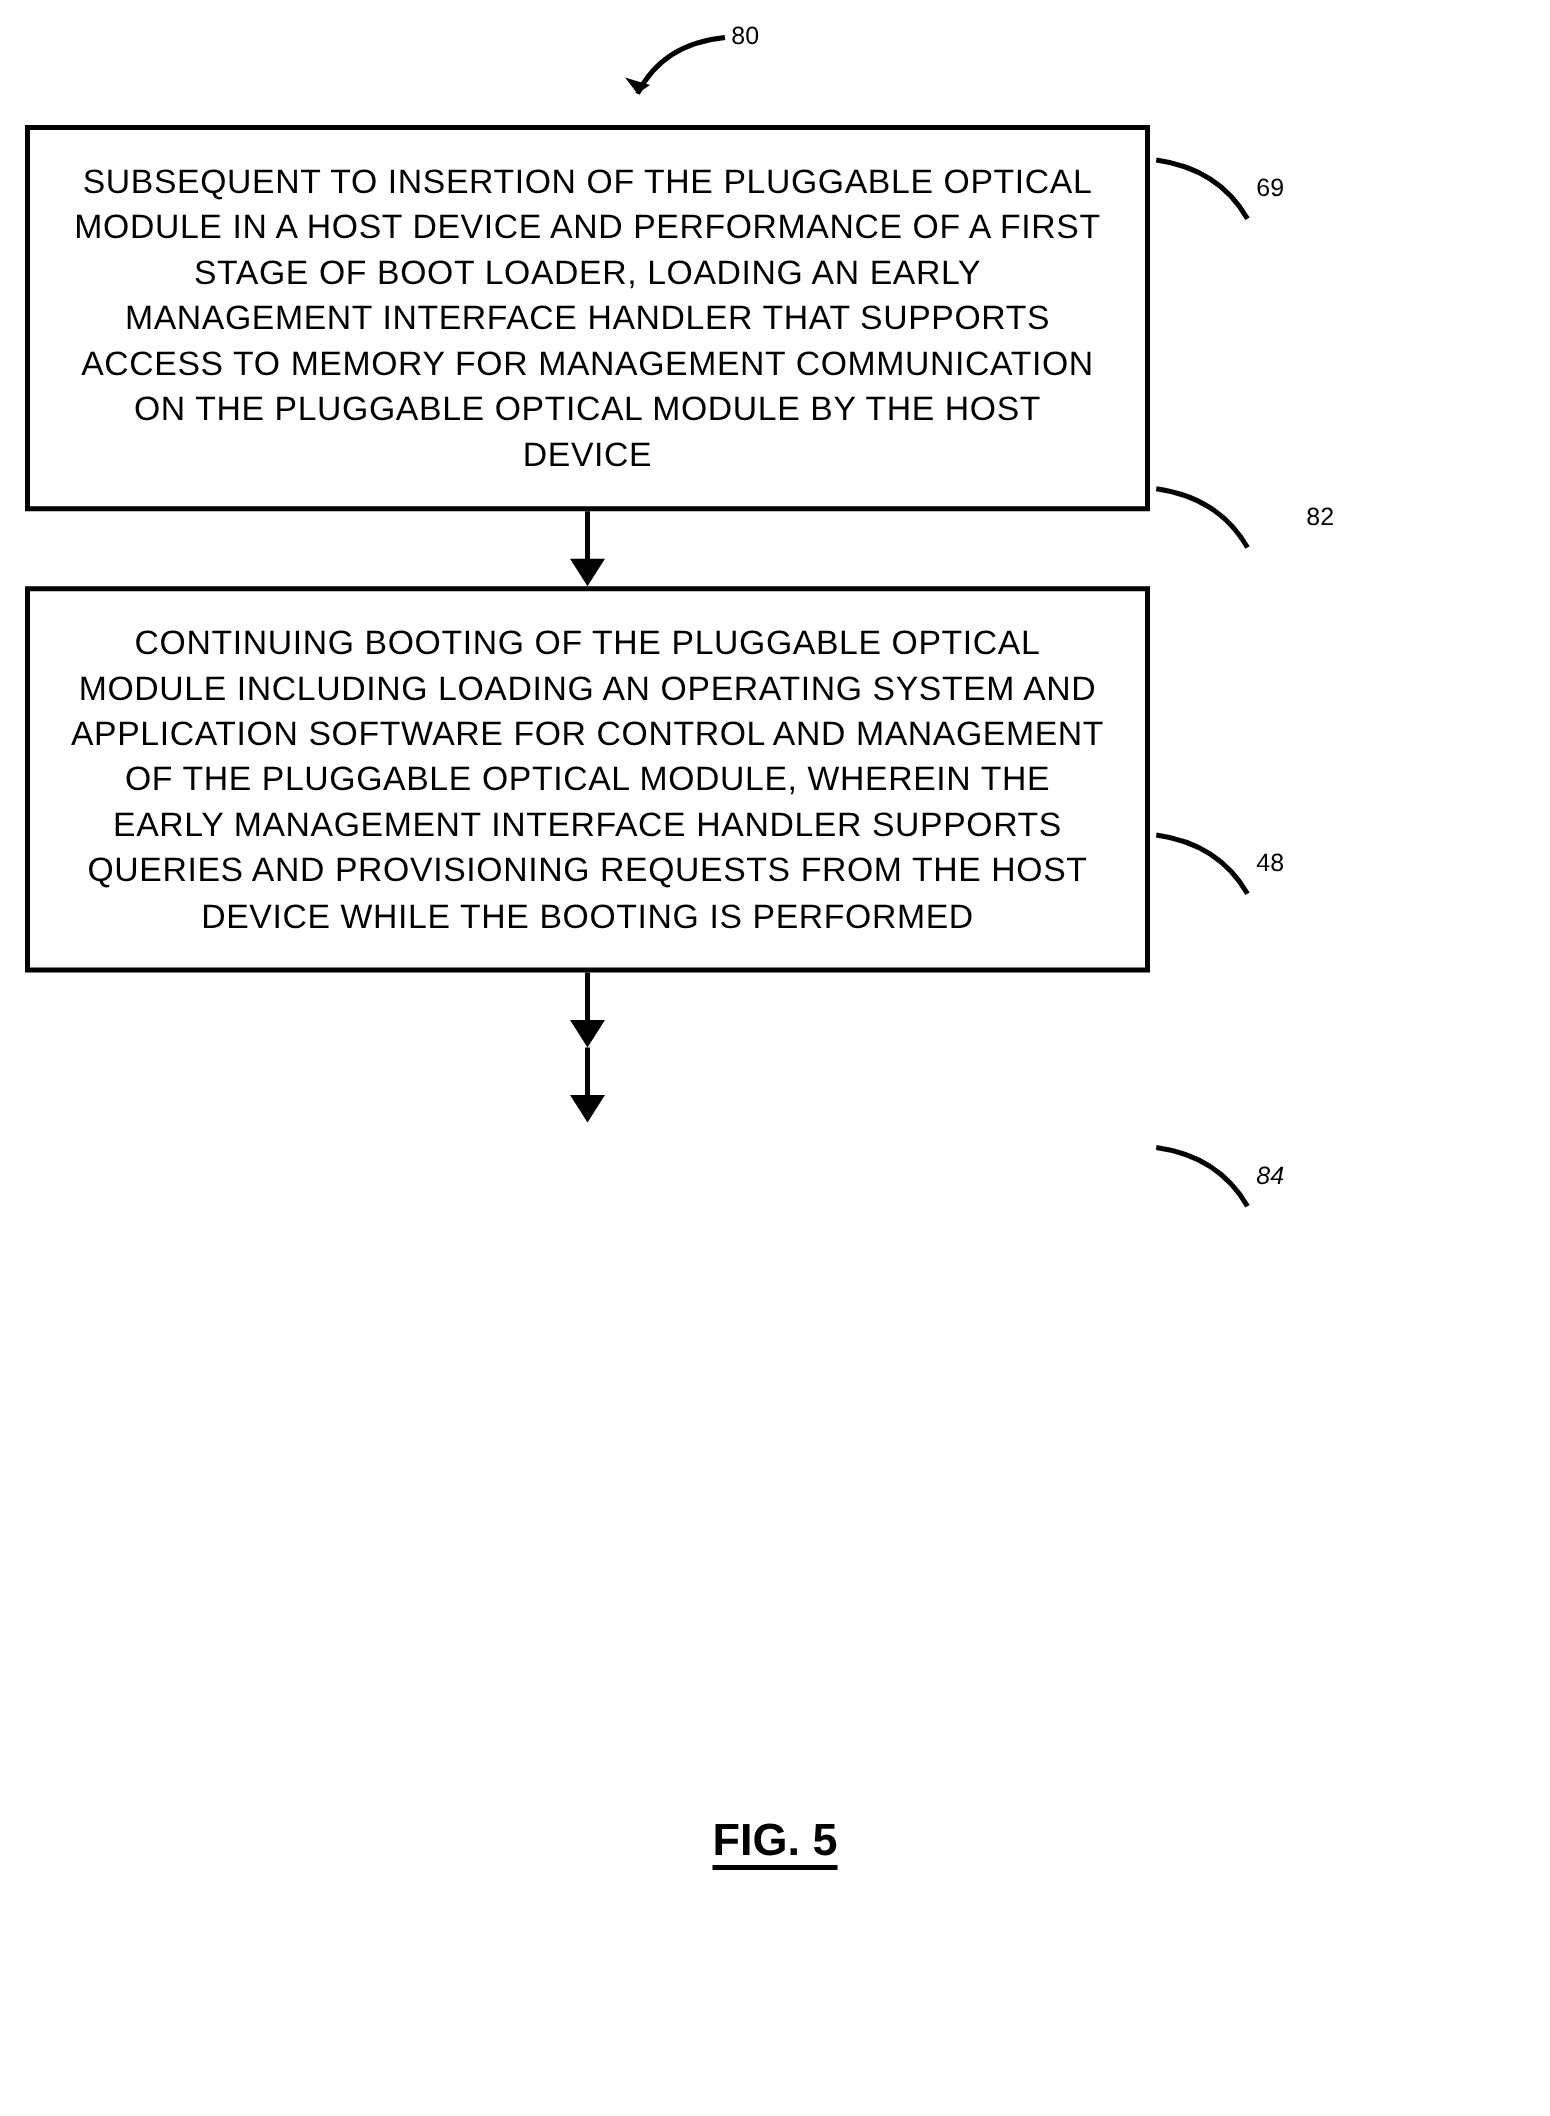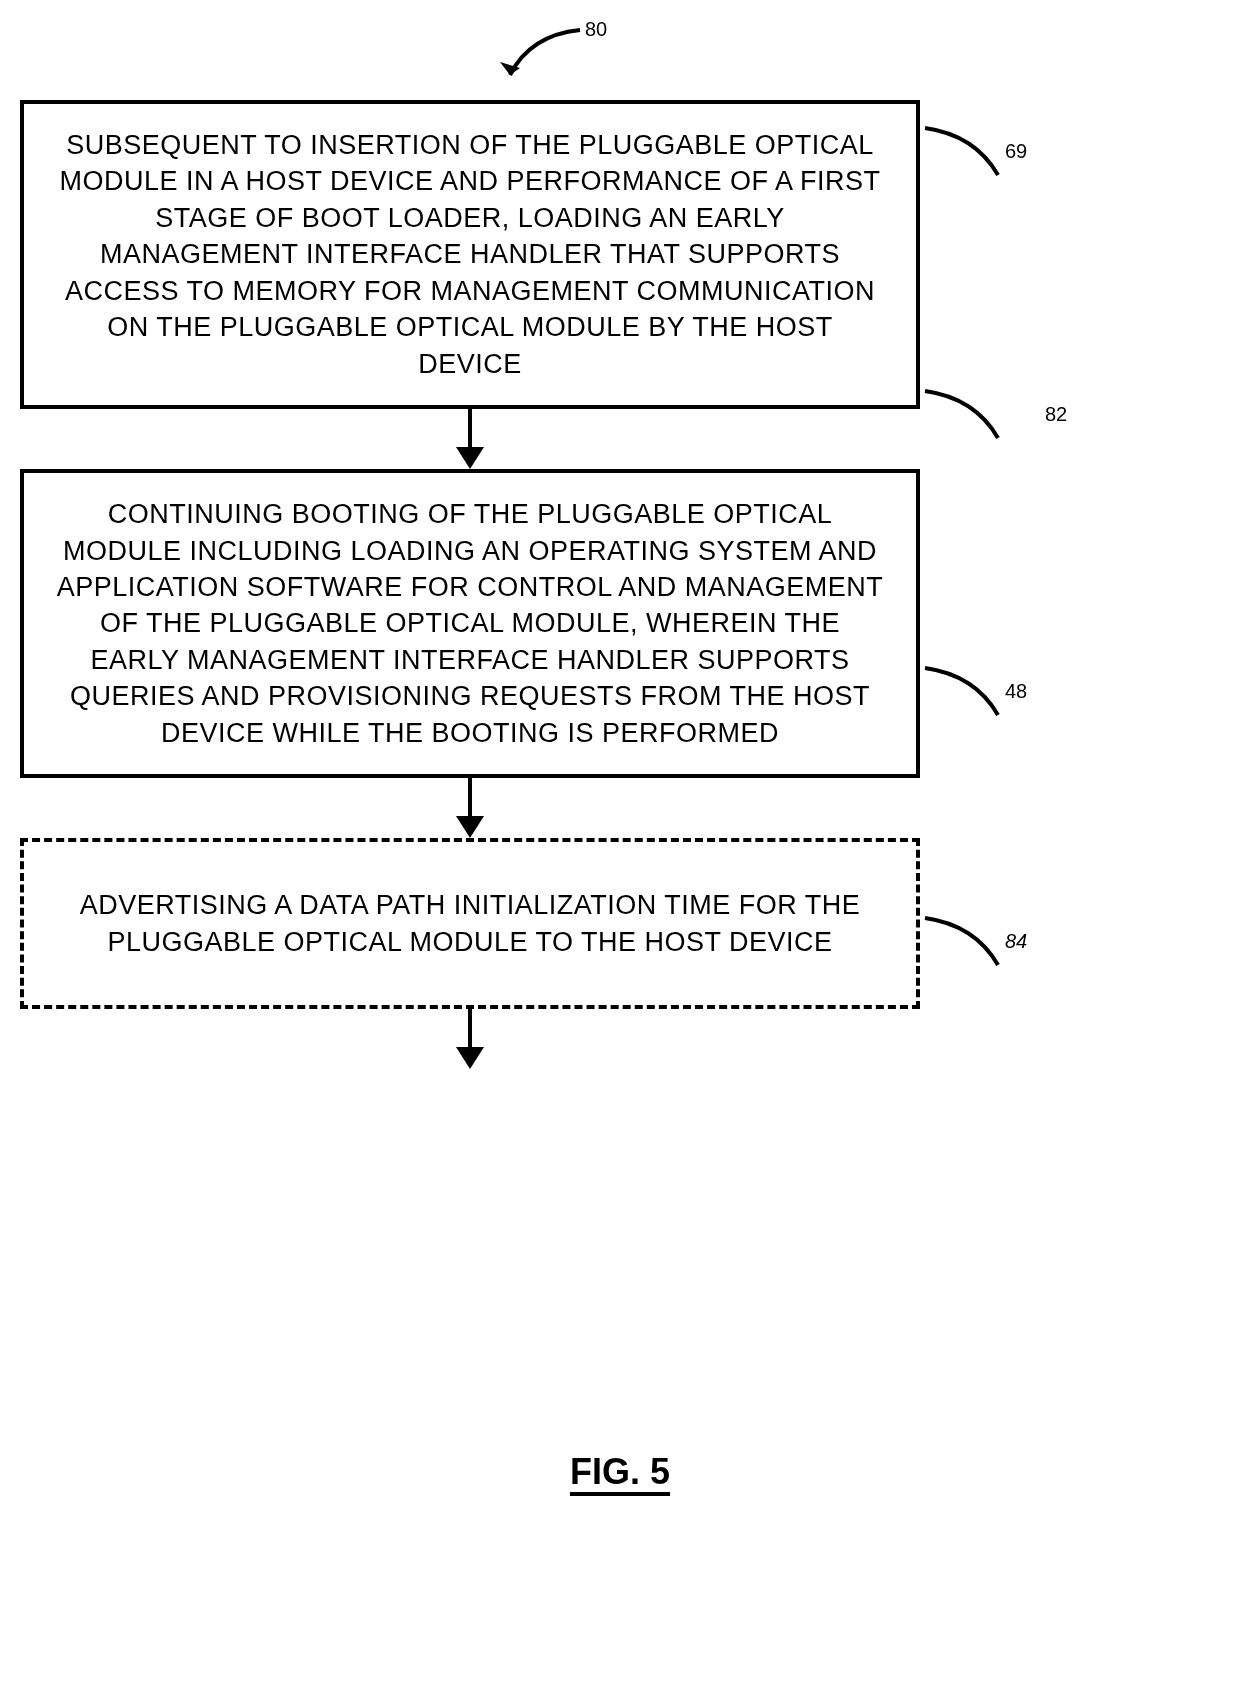--- a/index.html
+++ b/index.html
@@ -119,23 +119,20 @@
 
   <div class="box box-solid">
     <span>CONTINUING BOOTING OF THE PLUGGABLE OPTICAL MODULE INCLUDING LOADING AN OPERATING SYSTEM AND APPLICATION SOFTWARE FOR CONTROL AND MANAGEMENT OF THE PLUGGABLE OPTICAL MODULE, WHEREIN THE EARLY MANAGEMENT INTERFACE HANDLER SUPPORTS QUERIES AND PROVISIONING REQUESTS FROM THE HOST DEVICE WHILE THE BOOTING IS PERFORMED</span>
   </div>
 
   <div class="arrow-container">
     <div class="arrow-line"></div>
     <div class="arrow-head"></div>
   </div>
 
-  <div class="box box-dashed">
-    <span>ADVERTISING A DATA PATH INITIALIZATION TIME FOR THE PLUGGABLE OPTICAL MODULE TO THE HOST DEVICE</span>
-  </div>
 
   <div class="arrow-container">
     <div class="arrow-line"></div>
     <div class="arrow-head"></div>
   </div>
 
 
 </div>
 
 <svg class="ref-curve" style="top:120px; left:920px;" width="90" height="70" viewBox="0 0 90 70">

